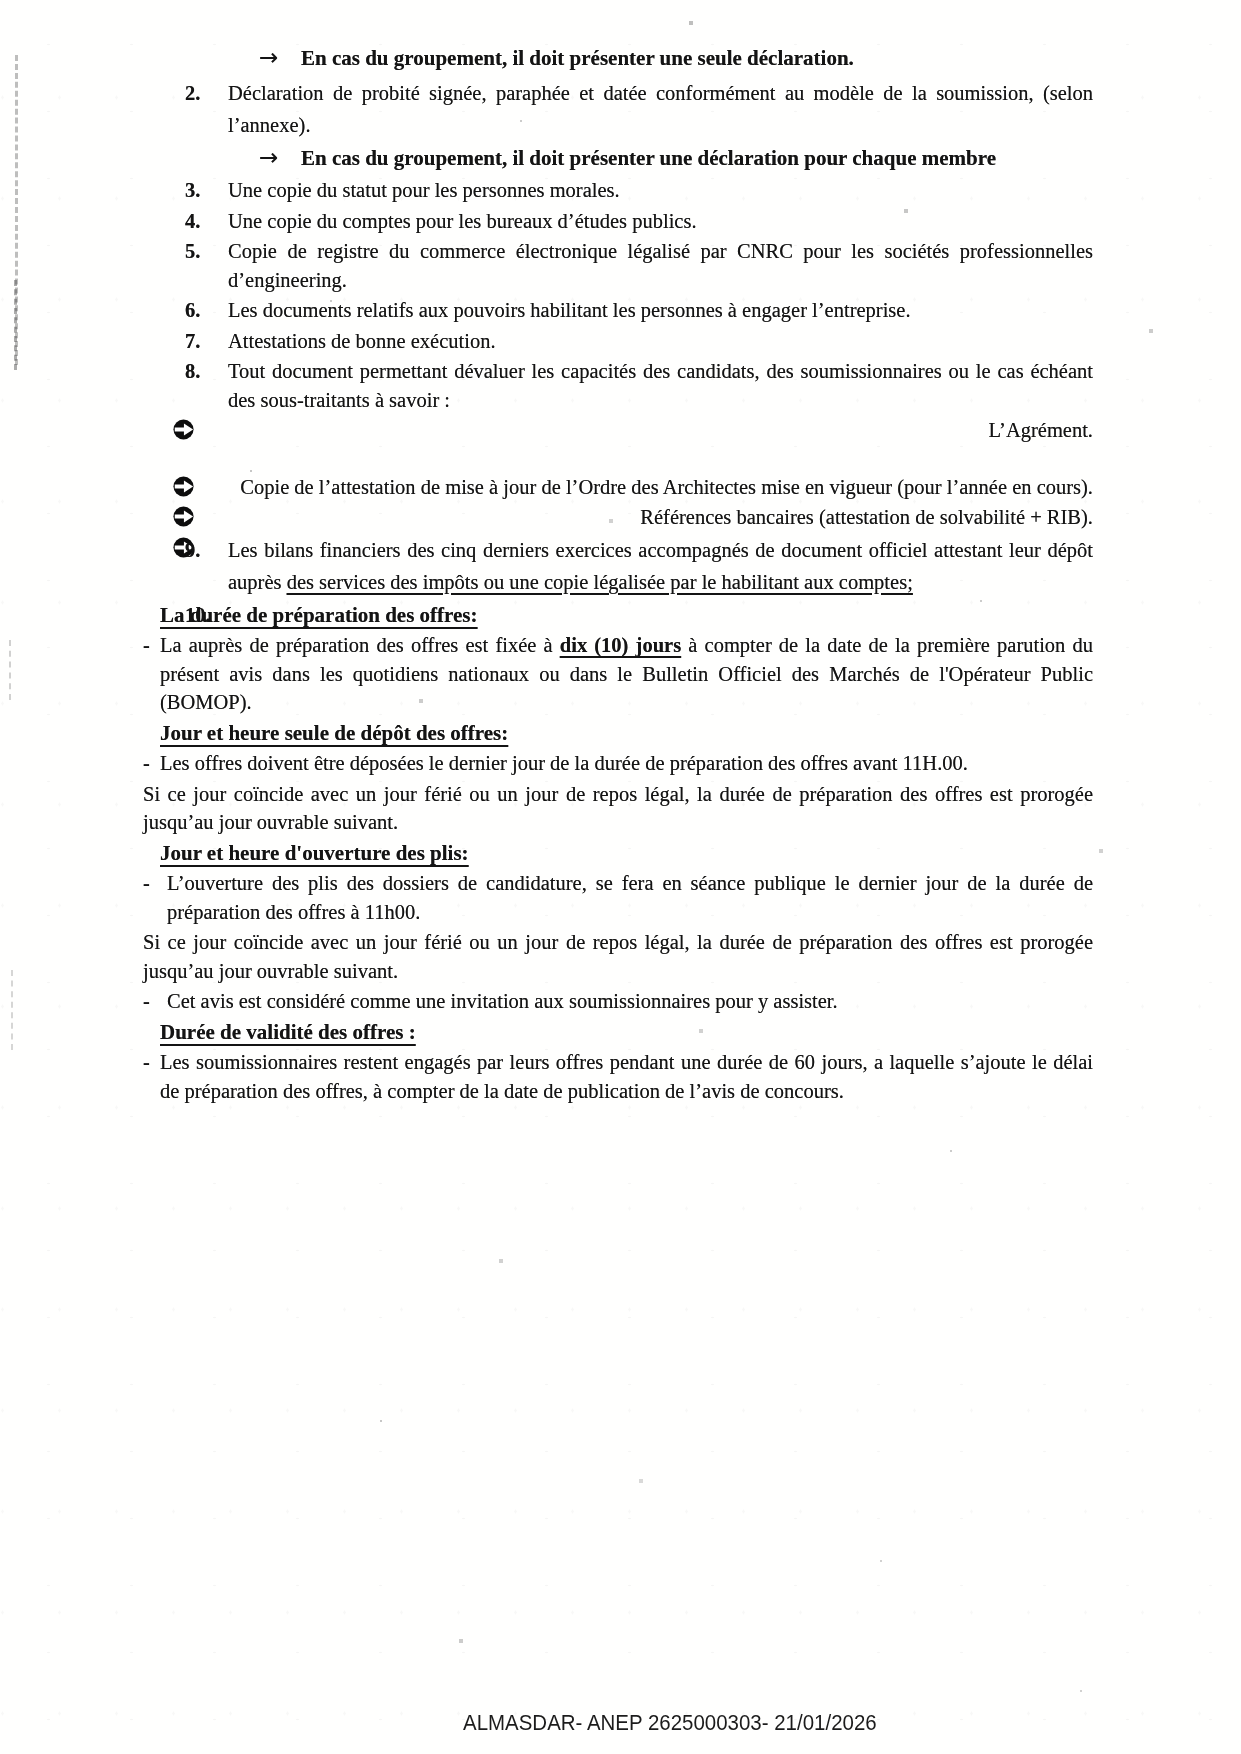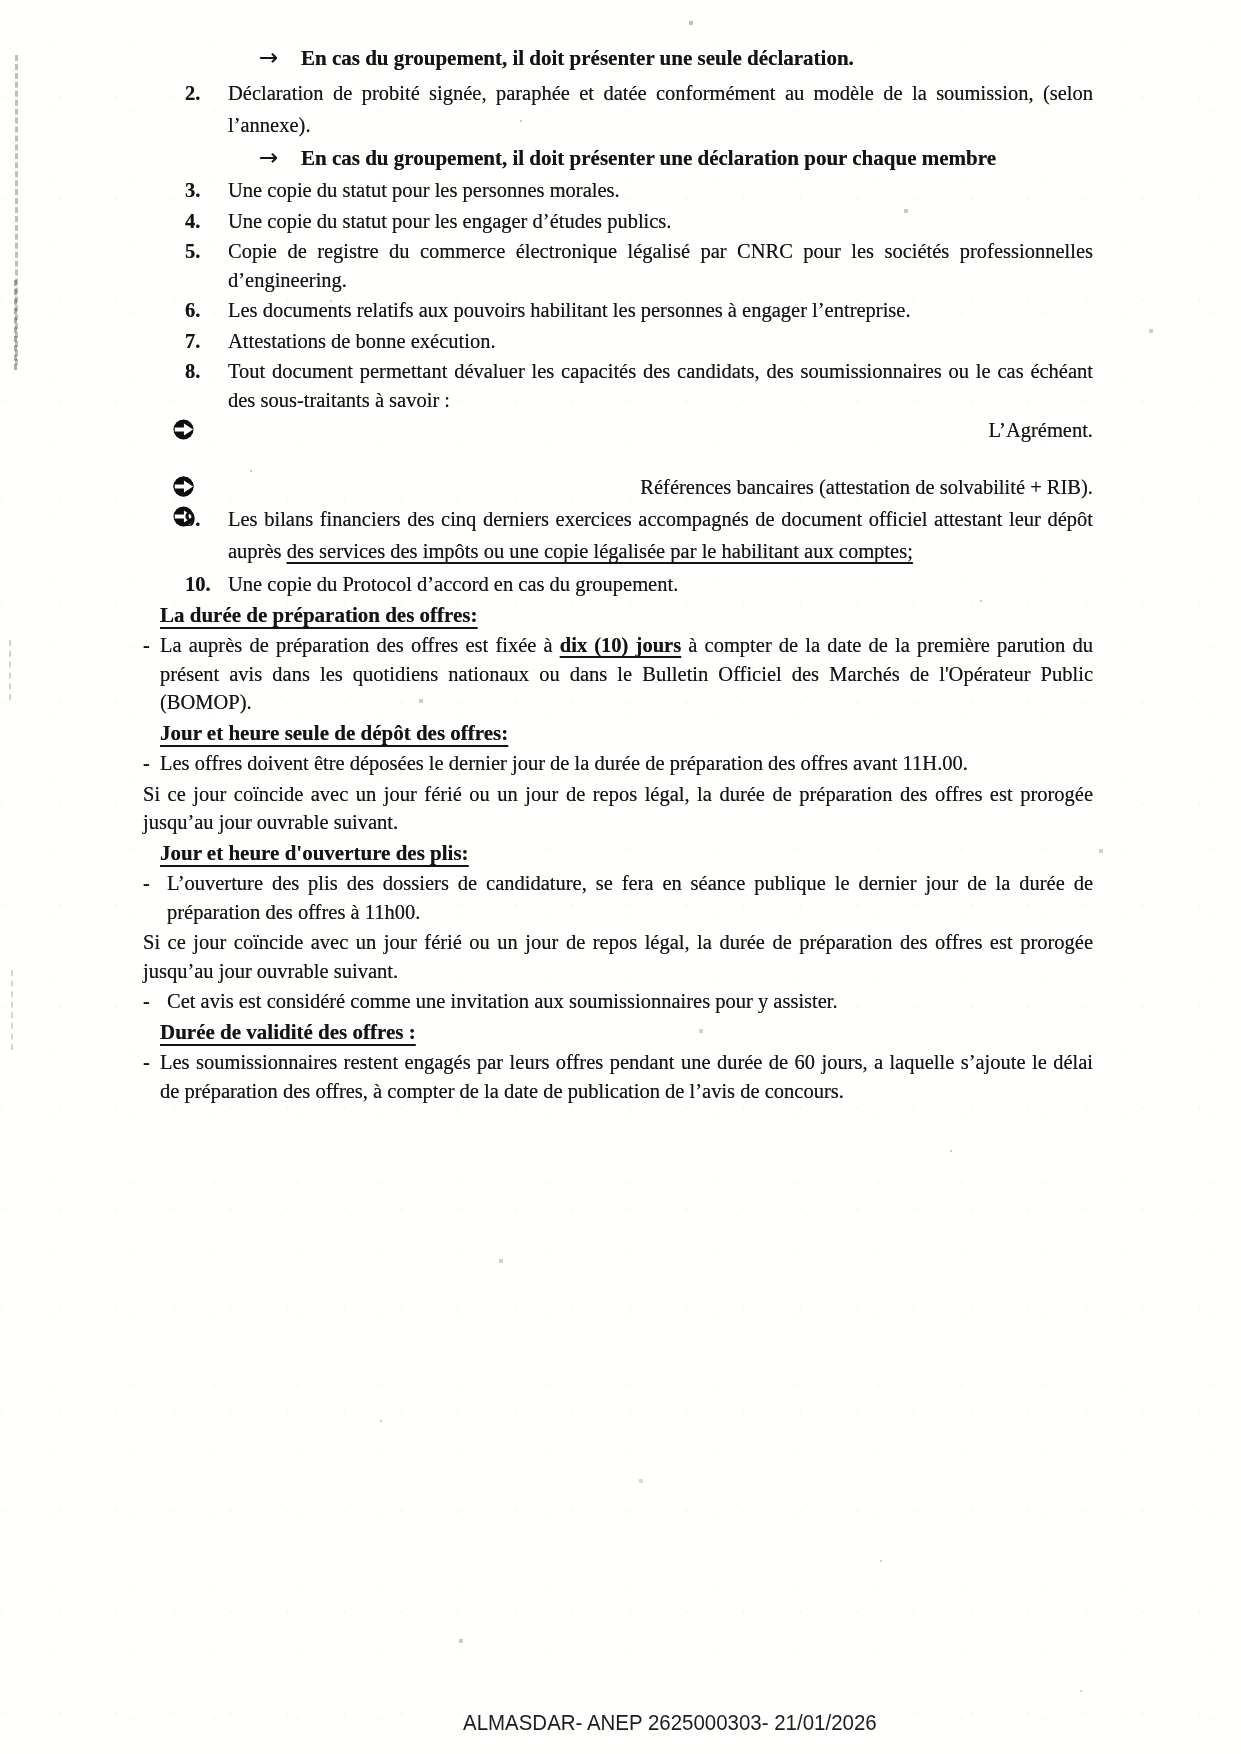--- a/index.html
+++ b/index.html
@@ -158,21 +158,21 @@
       <span>En cas du groupement, il doit présenter une déclaration pour chaque membre</span>
     </div>
 
     <div class="blk num-item">
       <span class="num-label">3.</span>
       <span>Une copie du statut pour les personnes morales.</span>
     </div>
 
     <div class="blk num-item">
       <span class="num-label">4.</span>
-      <span>Une copie du statut pour les engager d’études publics.</span>
+      <span>Une copie du comptes pour les bureaux d’études publics.</span>
     </div>
 
     <div class="blk num-item just">
       <span class="num-label">5.</span>
       <span>Copie de registre du commerce électronique légalisé par CNRC pour les sociétés professionnelles d’engineering.</span>
     </div>
 
     <div class="blk num-item">
       <span class="num-label">6.</span>
       <span>Les documents relatifs aux pouvoirs habilitant les personnes à engager l’entreprise.</span>
@@ -198,20 +198,21 @@
       <span>L’Agrément.</span>
     </div>
 
     <div class="blk bullet-item just">
       <span class="bullet-icon">
         <svg width="21" height="21" viewBox="0 0 24 24">
             <circle cx="12" cy="12" r="11.5" fill="#0d0d0d"></circle>
             <path d="M2 9.8h10.5V5.2L23 12l-10.5 6.8v-4.6H2z" fill="#ffffff"></path>
           </svg>
       </span>
+      <span>Copie de l’attestation de mise à jour de l’Ordre des Architectes mise en vigueur (pour l’année en cours).</span>
     </div>
 
     <div class="blk bullet-item">
       <span class="bullet-icon">
         <svg width="21" height="21" viewBox="0 0 24 24">
             <circle cx="12" cy="12" r="11.5" fill="#0d0d0d"></circle>
             <path d="M2 9.8h10.5V5.2L23 12l-10.5 6.8v-4.6H2z" fill="#ffffff"></path>
           </svg>
       </span>
       <span>Références bancaires (attestation de solvabilité + RIB).</span>
@@ -226,21 +227,20 @@
       </span>
     </div>
 
     <div class="blk num-item wide just">
       <span class="num-label">9.</span>
       <span>Les bilans financiers  des cinq derniers exercices accompagnés de document officiel attestant leur dépôt auprès </span><span class="u-part">des services des impôts ou une copie légalisée par le habilitant aux comptes;</span>
     </div>
 
     <div class="blk num-item">
       <span class="num-label">10.</span>
-      <span>Une copie du Protocol d’accord en cas du groupement.</span>
     </div>
 
     <div class="blk heading">
       <span class="hu">La durée de préparation des offres:</span>
     </div>
 
     <div class="blk dash-para just">
       <span class="dash">-</span>
       <span>La auprès de préparation des offres est fixée à </span><span class="bu">dix (10) jours</span><span> à compter de la date de la première parution du présent avis dans les quotidiens nationaux ou dans le Bulletin Officiel des Marchés de l'Opérateur Public (BOMOP).</span>
     </div>

